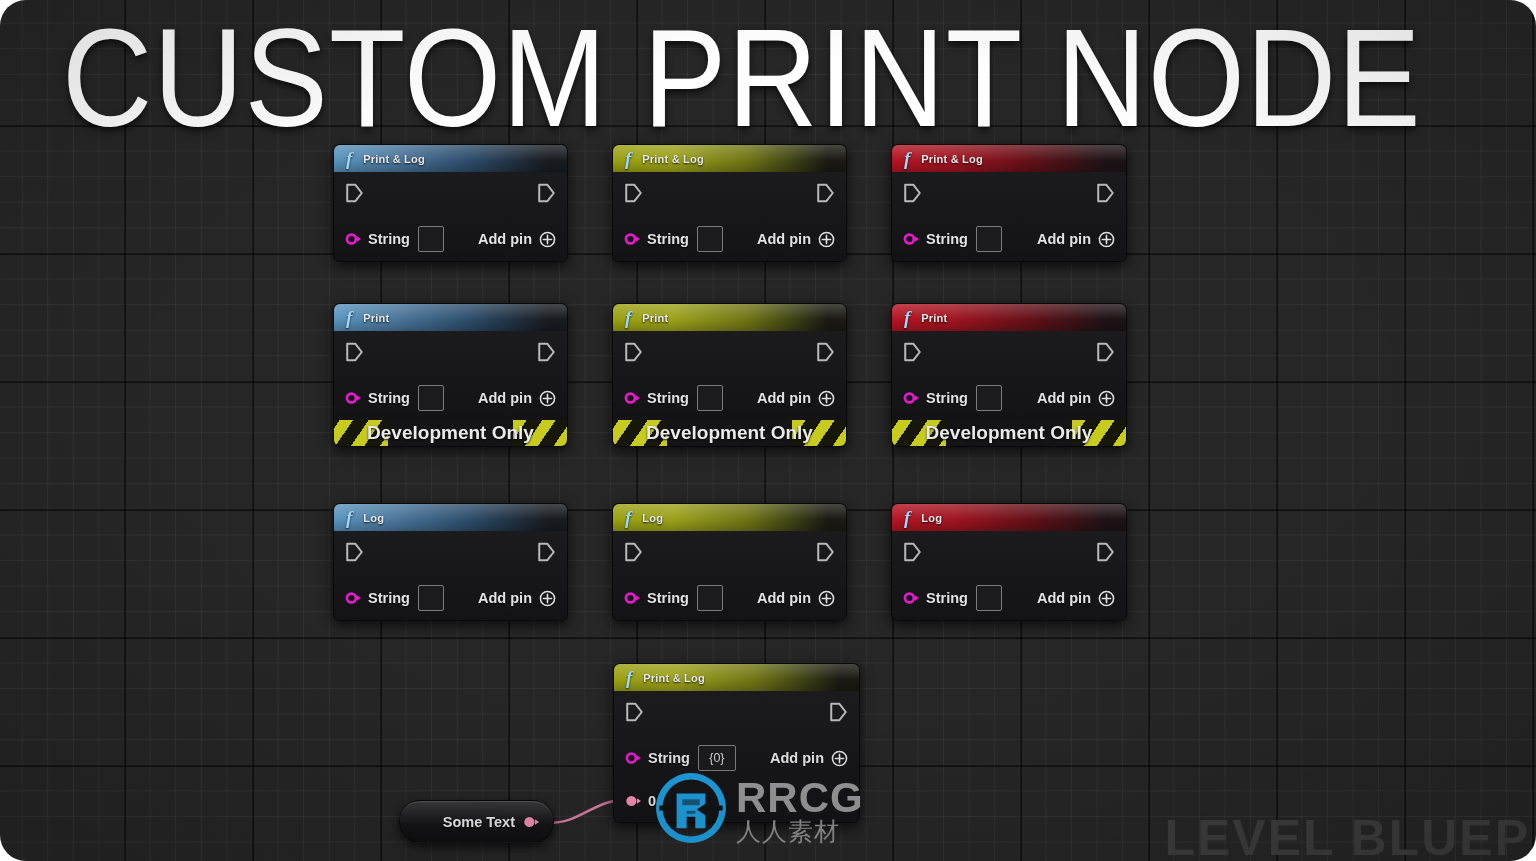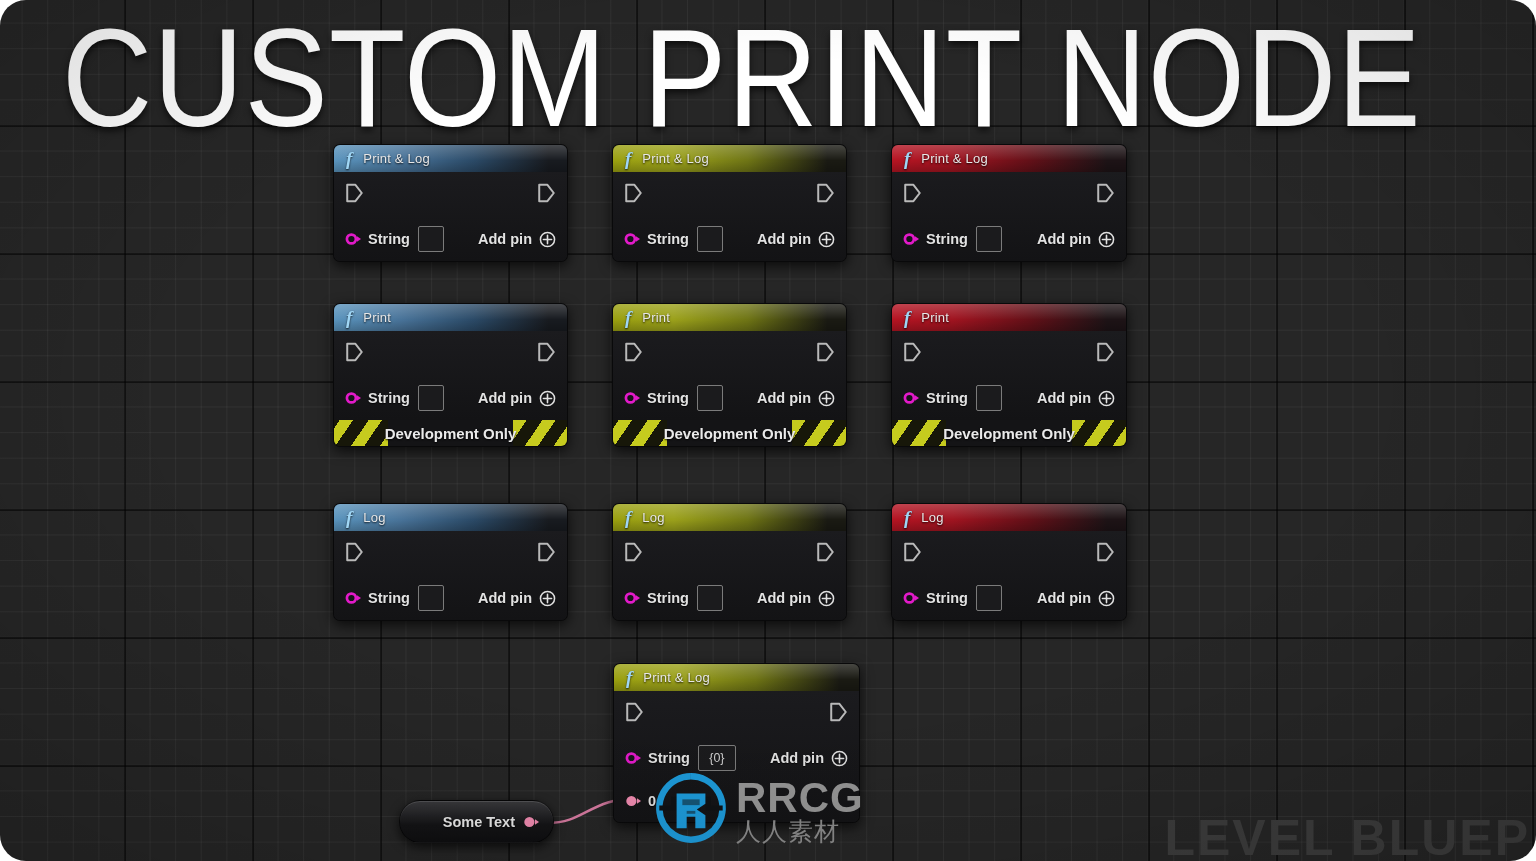--- a/index.html
+++ b/index.html
@@ -125,22 +125,22 @@
     font-size:19px;
     font-weight:bold;
     color:#9fd6f5;
     margin-right:11px;
     position:relative; z-index:2;
     text-shadow:0 1px 2px rgba(0,0,0,0.8);
     line-height:1;
   }
   .node-title {
     color:#e8e8e8;
-    font-size:13px;
-    font-weight:normal;
+    font-size:11px;
+    font-weight:bold;
     position:relative; z-index:2;
     text-shadow:0 1px 2px rgba(0,0,0,0.85);
     letter-spacing:0.2px;
   }
 
   .node-body {
     background:linear-gradient(to bottom, #1b1b1e, #131315);
     padding:0;
     position:relative;
   }
@@ -199,21 +199,21 @@
         #171709 11px, #171709 24px);
   }
   .dev-bar::before {
     content:"";
     position:absolute;
     left:54px; right:54px; top:0; bottom:0;
     background:#141416;
   }
   .dev-label {
     position:relative; z-index:2;
-    color:#eaeaea; font-size:15px; font-weight:bold;
+    color:#eaeaea; font-size:19px; font-weight:bold;
     text-shadow:0 1px 2px rgba(0,0,0,0.9);
   }
 
   
   .pill-node {
     position:absolute;
     border-radius:21px;
     background:linear-gradient(to bottom, #3a3a3d, #141416 58%, #0e0e10);
     box-shadow:0 4px 11px rgba(0,0,0,0.7), inset 0 1px 0 rgba(255,255,255,0.13);
     display:flex; align-items:center; justify-content:flex-end;

